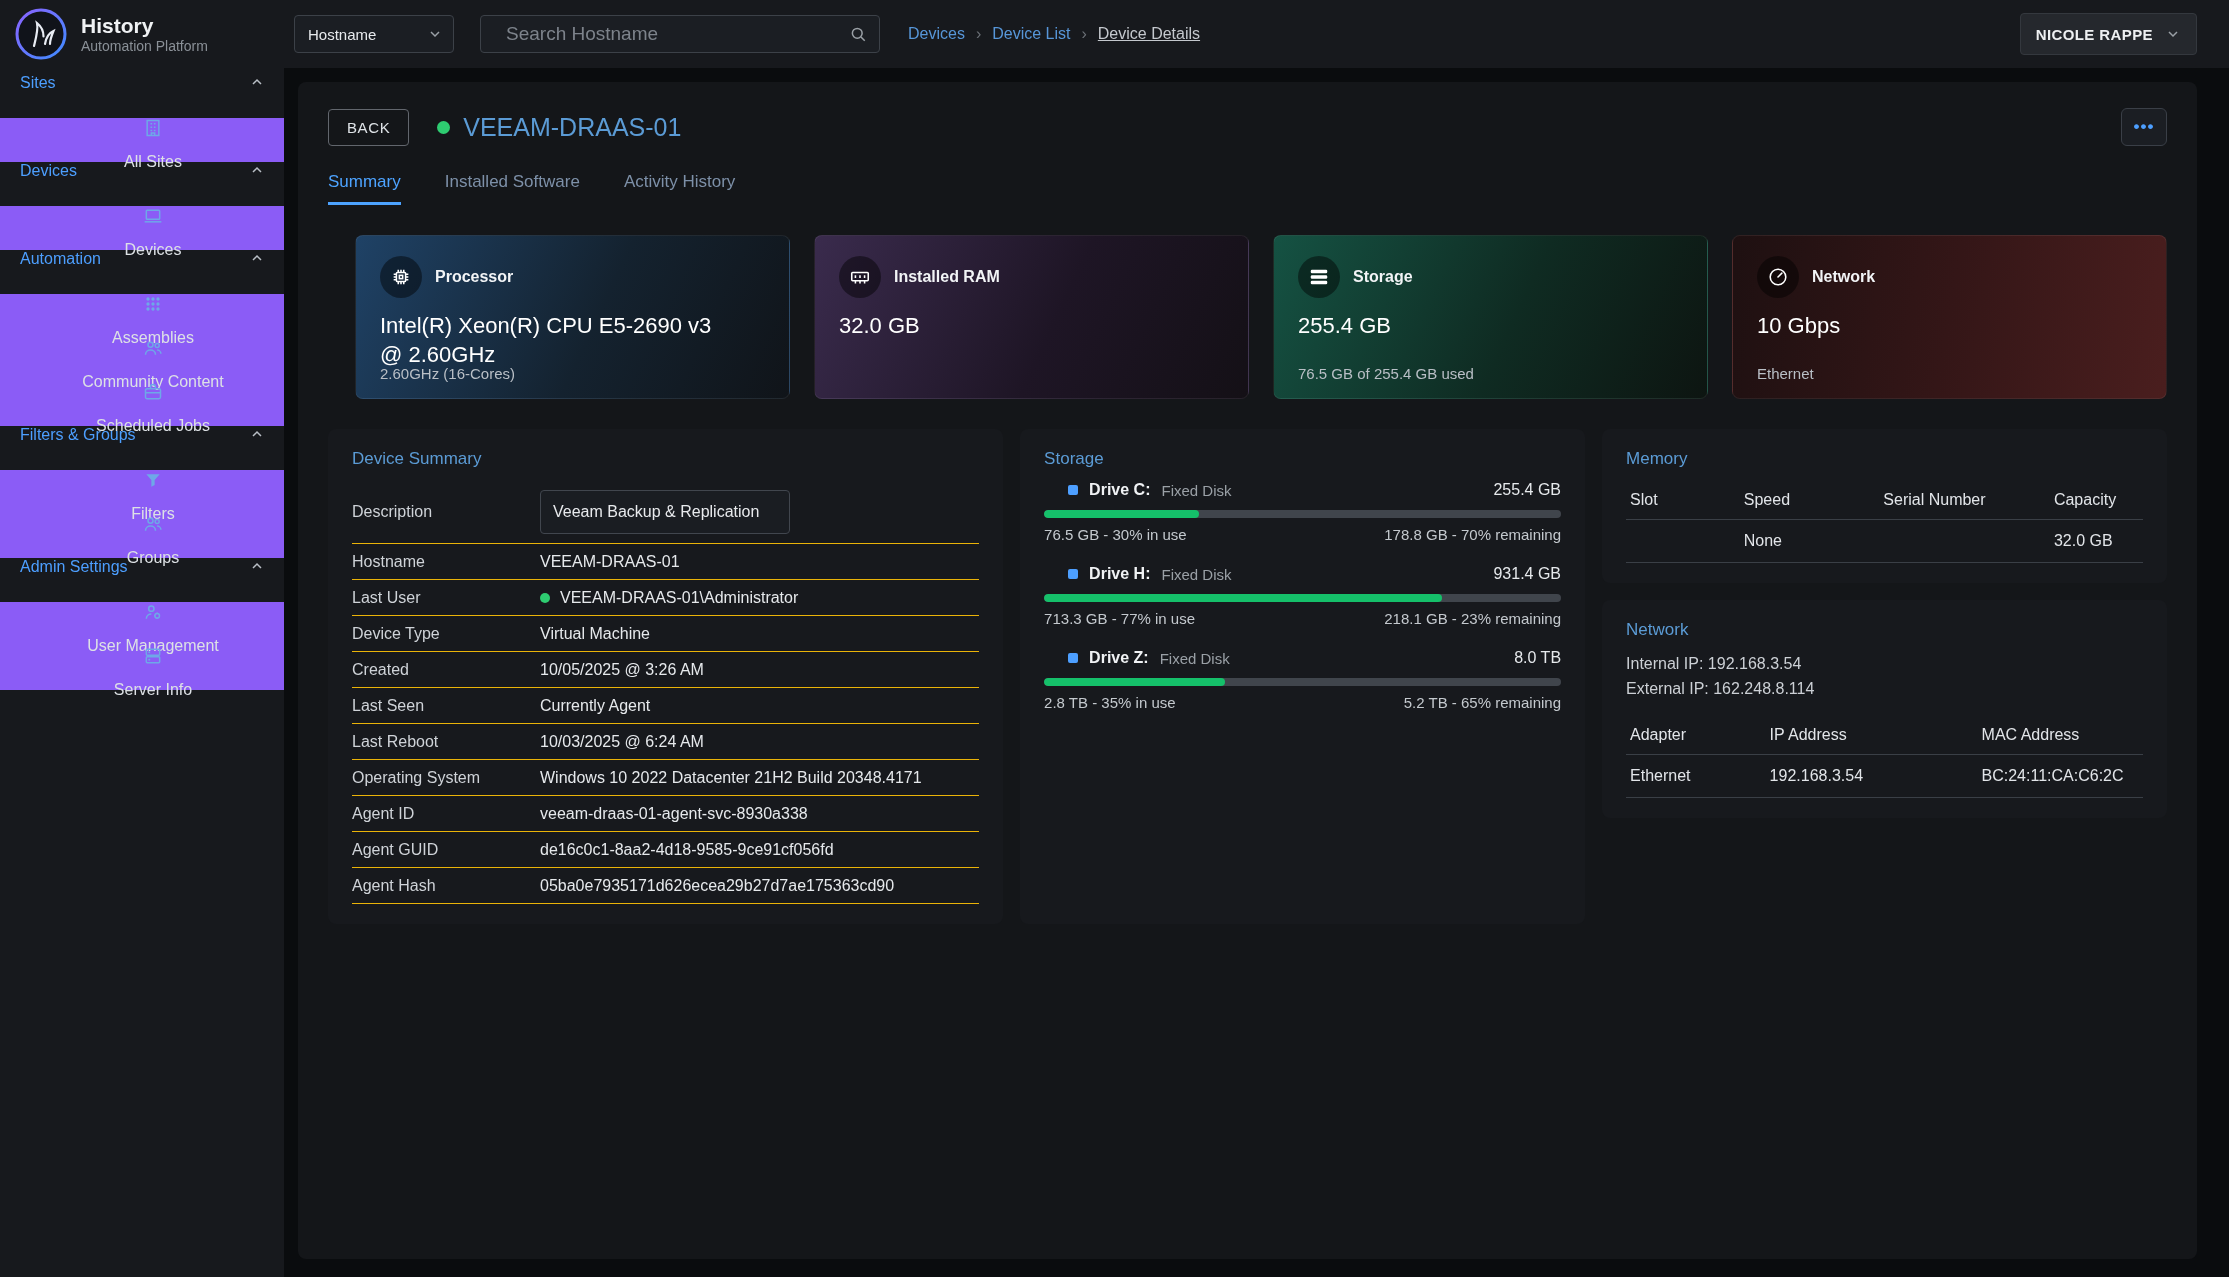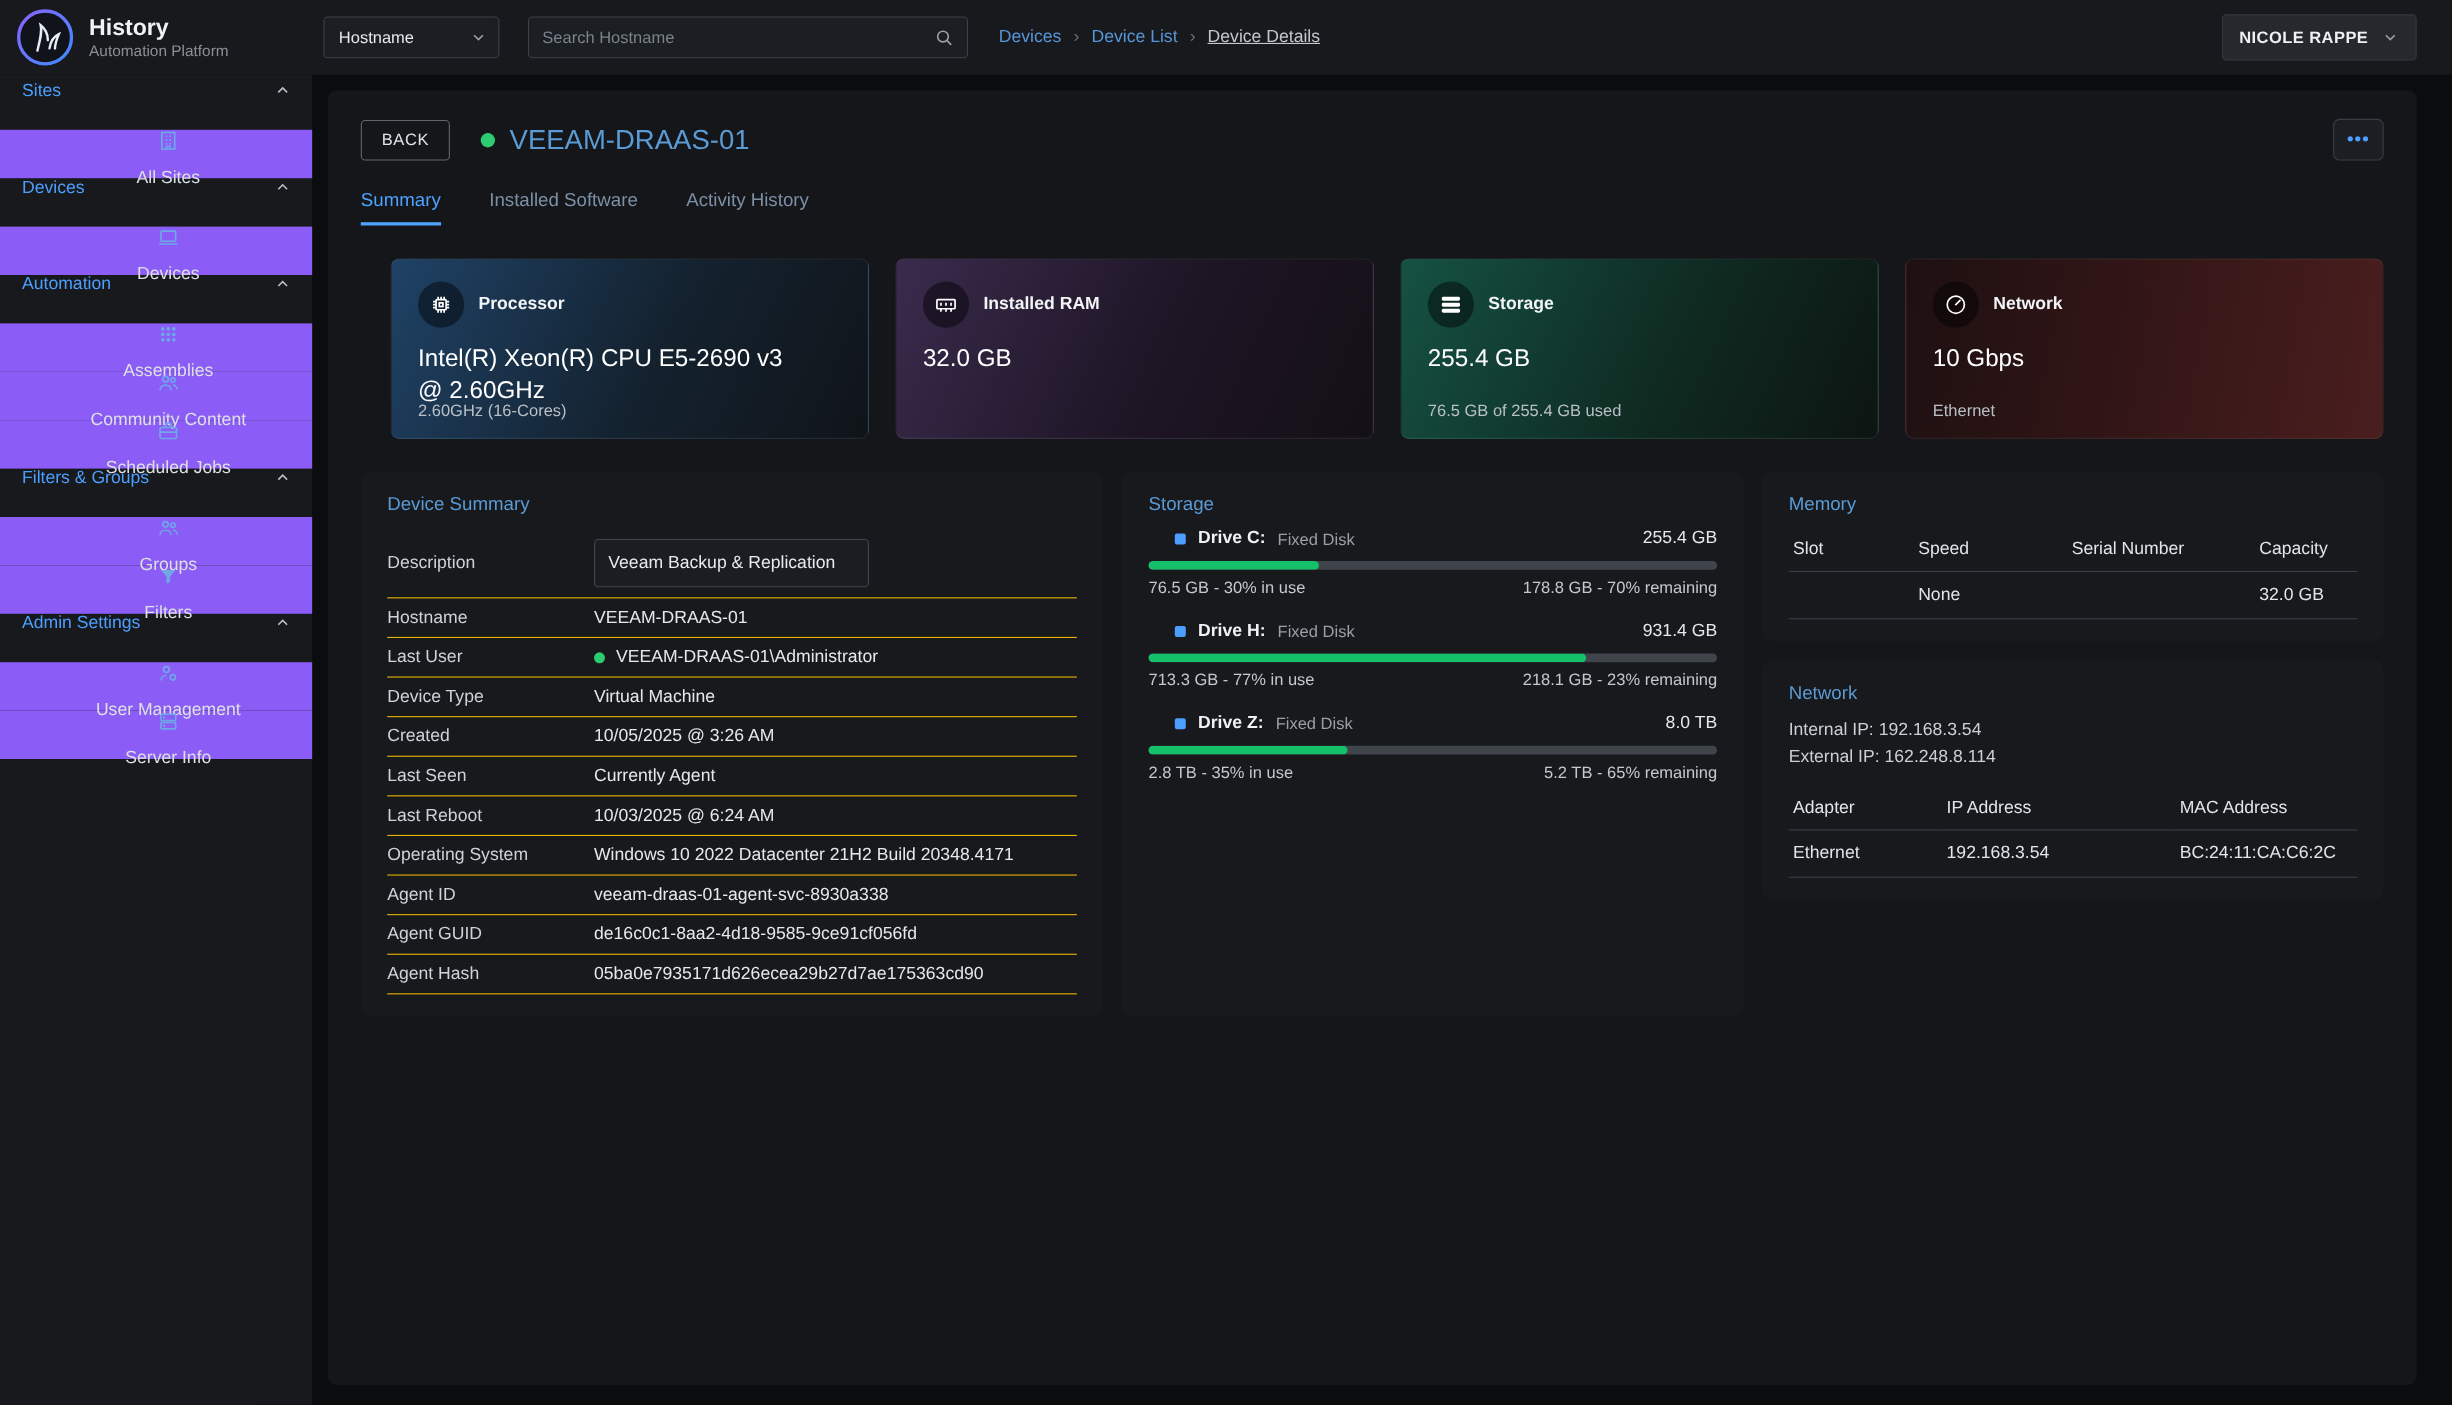--- a/index.html
+++ b/index.html
@@ -24,21 +24,21 @@
     display: flex; align-items: center; justify-content: space-between;
     padding: 0 10px 0 13px; color: #e8eaed; font-size: 15px; cursor: pointer;
   }
   .caret { color: #9aa0a6; }
 
   .search-box {
     margin-left: 26px; width: 400px; height: 38px;
     border: 1px solid #3c4148; background: #1b1e23; border-radius: 4px;
     display: flex; align-items: center; padding: 0 12px;
   }
-  .search-box input { flex: 1; background: transparent; border: none; outline: none; color: #3b82f6; font-size: 15px; }
+  .search-box input { flex: 1; background: transparent; border: none; outline: none; color: #3b82f6; font-size: 19px; margin-left: 13px; }
   .search-box input::placeholder { color: #7d838b; }
   .search-icon { color: #9aa0a6; }
 
   .breadcrumb { margin-left: 28px; font-size: 16px; display: flex; align-items: center; gap: 11px; }
   .crumb-link { color: #5796d8; cursor: pointer; }
   .crumb-sep { color: #6b7076; }
   .crumb-current { color: #c4c8cd; text-decoration: underline; }
 
   .user-btn {
     margin-left: auto; margin-right: 32px; height: 42px;
@@ -289,36 +289,36 @@
     <div class="side-section-header">
       <span>Filters &amp; Groups</span>
       <span class="side-chevron">
         <svg width="16" height="16" viewBox="0 0 24 24" fill="none" stroke="currentColor" stroke-width="2.2">
             <path d="M6 15l6-6 6 6"></path>
           </svg>
       </span>
     </div>
     <div class="side-item">
       <span class="side-icon">
+        <svg width="20" height="20" viewBox="0 0 24 24" fill="currentColor">
+            <path d="M4 5h16l-6 7v6l-4 2v-8L4 5z"></path>
+          </svg>
+      </span>
+      <span>Filters</span>
+    </div>
+    <div class="side-item">
+      <span class="side-icon">
         <svg width="20" height="20" viewBox="0 0 24 24" fill="none" stroke="currentColor" stroke-width="1.8">
             <circle cx="9" cy="8" r="3"></circle>
             <path d="M3 20c0-3.3 2.7-5.5 6-5.5s6 2.2 6 5.5"></path>
             <circle cx="17" cy="9" r="2.4"></circle>
             <path d="M17 14.5c2.5 0 4.5 2 4.5 4.5"></path>
           </svg>
       </span>
       <span>Groups</span>
-    </div>
-    <div class="side-item">
-      <span class="side-icon">
-        <svg width="20" height="20" viewBox="0 0 24 24" fill="currentColor">
-            <path d="M4 5h16l-6 7v6l-4 2v-8L4 5z"></path>
-          </svg>
-      </span>
-      <span>Filters</span>
     </div>
 
     <div class="side-section-header">
       <span>Admin Settings</span>
       <span class="side-chevron">
         <svg width="16" height="16" viewBox="0 0 24 24" fill="none" stroke="currentColor" stroke-width="2.2">
             <path d="M6 15l6-6 6 6"></path>
           </svg>
       </span>
     </div>

